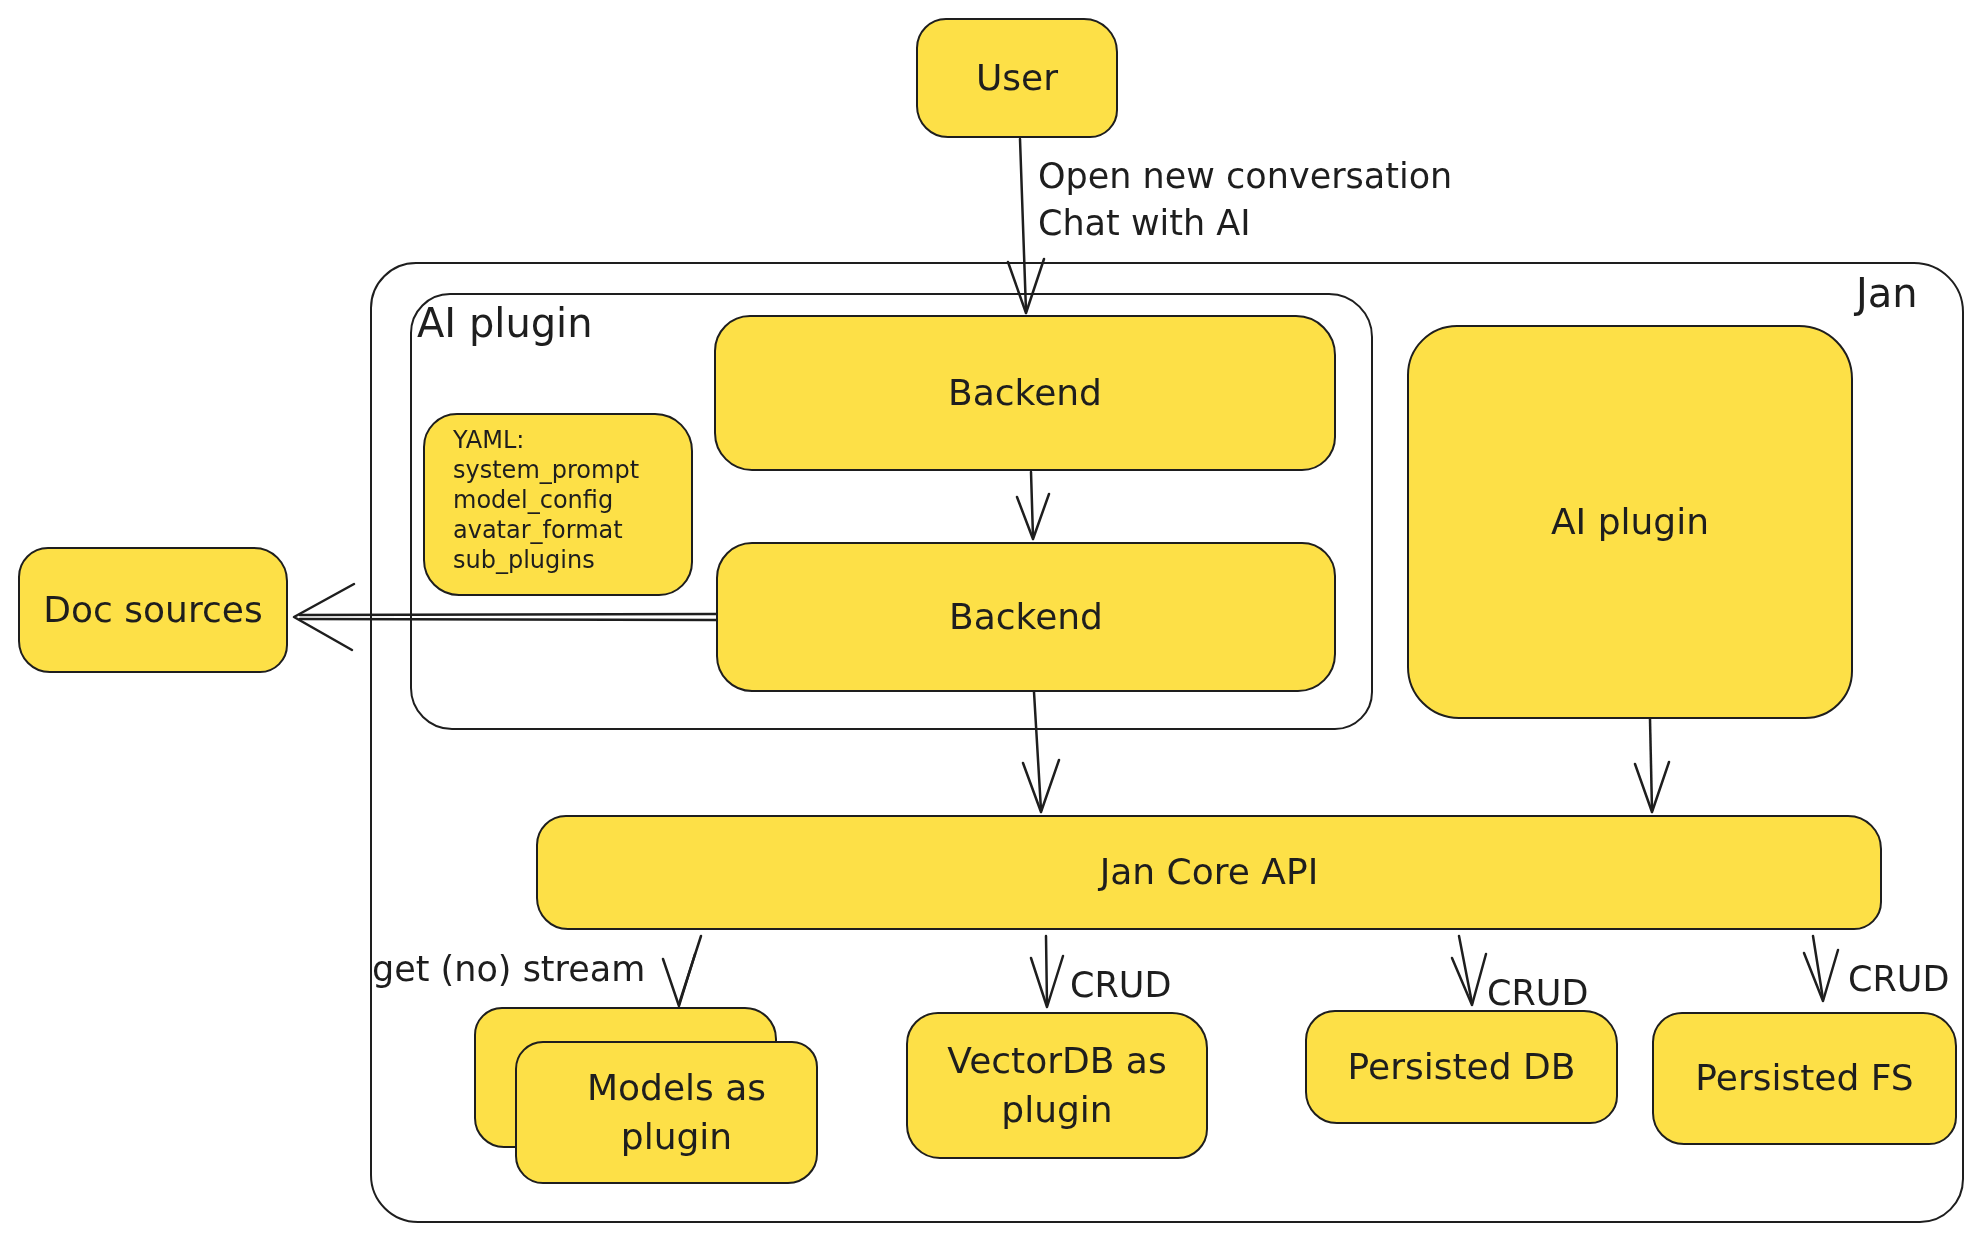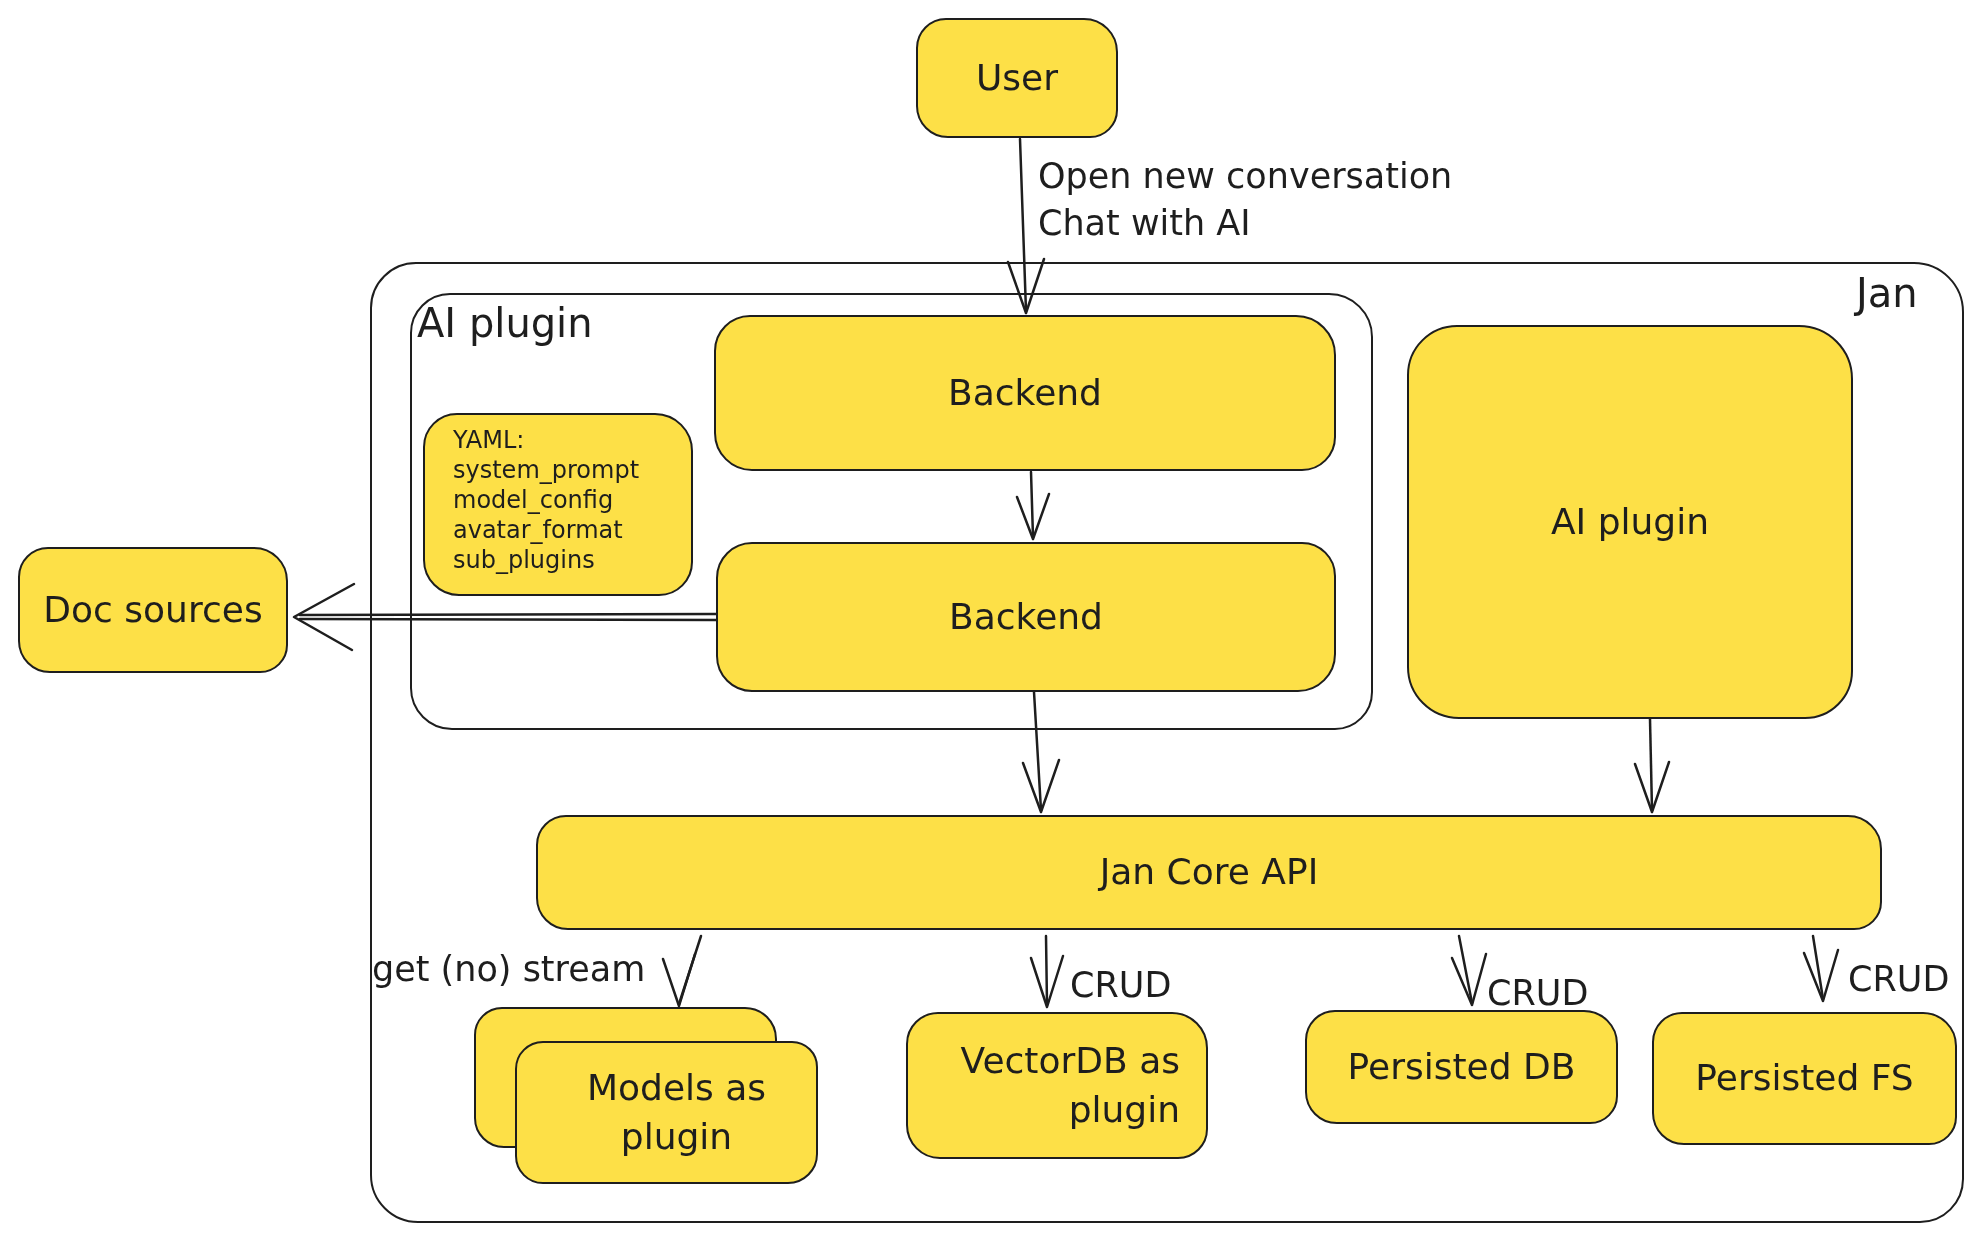--- a/index.html
+++ b/index.html
@@ -34,21 +34,21 @@
   .yaml-note{left:423px;top:413px;width:270px;height:183px;border-radius:34px 38px 34px 36px;z-index:3;
     display:block;padding:10px 0 0 28px;}
   .yaml-note .yline{font-size:24px;line-height:30px;text-align:left;}
   .ai-plugin-box{left:1407px;top:325px;width:446px;height:394px;border-radius:50px 54px 48px 52px;z-index:2;}
   .jan-core-api-bar{left:536px;top:815px;width:1346px;height:115px;border-radius:30px 34px 28px 32px;z-index:3;}
   .doc-sources-box{left:18px;top:547px;width:270px;height:126px;border-radius:30px 34px 28px 32px;z-index:3;}
   .models-back-box{left:474px;top:1007px;width:303px;height:141px;border-radius:28px 32px 26px 30px;z-index:3;}
   .models-front-box{left:515px;top:1041px;width:303px;height:143px;border-radius:28px 26px 30px 28px;z-index:4;}
   .models-front-box .lbl{padding:0 20px;margin-left:20px;}
   .vectordb-box{left:906px;top:1012px;width:302px;height:147px;border-radius:32px 36px 30px 34px;z-index:3;}
-  .vectordb-box .lbl{padding:0 26px;text-align:right;}
+  .vectordb-box .lbl{padding:0 26px;}
   .persisted-db-box{left:1305px;top:1010px;width:313px;height:114px;border-radius:30px 34px 28px 32px;z-index:3;}
   .persisted-fs-box{left:1652px;top:1012px;width:305px;height:133px;border-radius:30px 34px 28px 32px;z-index:3;}
   
   .edge-label{position:absolute;font-size:35px;white-space:nowrap;z-index:21;line-height:47px;}
   .lbl-open-chat{left:1038px;top:153px;text-align:left;}
   .lbl-get-no-stream{left:372px;top:946px;}
   .lbl-crud-vectordb{left:1070px;top:962px;}
   .lbl-crud-db{left:1487px;top:970px;}
   .lbl-crud-fs{left:1848px;top:956px;}
   

